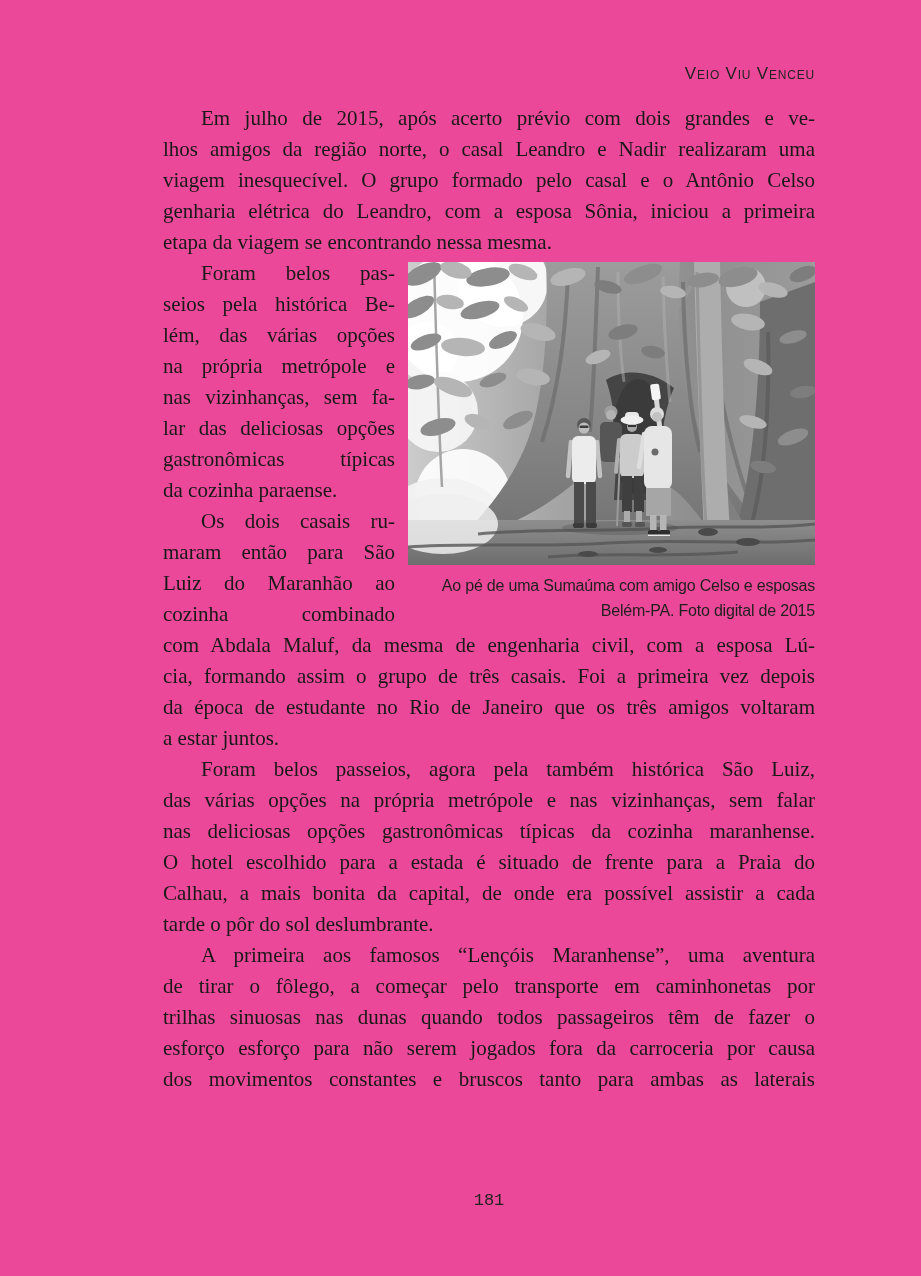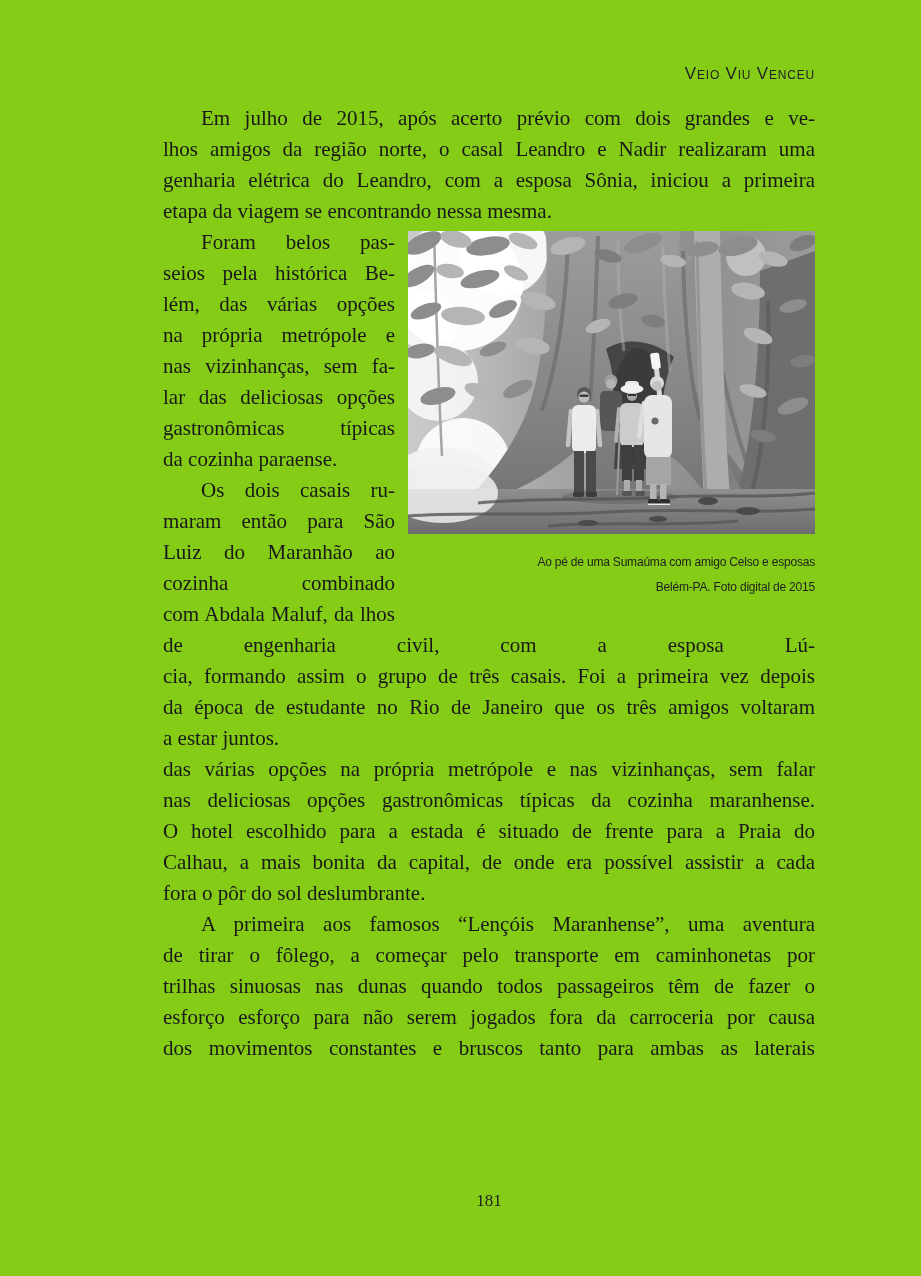--- a/index.html
+++ b/index.html
@@ -1,49 +1,50 @@
 <!DOCTYPE html>
 <html lang="pt"><head>
 <meta charset="utf-8">
 <style>
   html,body{margin:0;padding:0;background:#ffffff;}
-  .page{position:relative;width:921px;height:1276px;background:#84cc16;
+  .page{position:relative;width:921px;height:1276px;background:#ec4899;
         font-family:"Liberation Serif","DejaVu Serif",serif;color:#191919;overflow:hidden;}
   .running-head{position:absolute;top:64px;right:106px;
         font-family:"Liberation Sans","DejaVu Sans",sans-serif;
         font-variant:small-caps;font-size:17px;letter-spacing:.8px;color:#232323;}
   .text-block{position:absolute;left:163px;top:103px;width:652px;
         font-size:21px;line-height:31px;}
   .para{margin:0;}
   .tline{text-align:justify;text-align-last:justify;white-space:normal;}
   .tline.indent{text-indent:38px;}
   .tline.lastline{text-align-last:left;}
   .photo-figure{float:right;width:407px;margin:4px 0 2px 13px;}
   .photo{display:block;width:407px;height:303px;filter:blur(.4px);background:#9a9a9a;}
-  .caption{margin-top:16px;
+  .caption{margin-top:8px;
         font-family:"Liberation Sans","DejaVu Sans",sans-serif;
-        font-size:12px;line-height:25px;letter-spacing:-.2px;
+        font-size:16px;line-height:25px;letter-spacing:-.2px;
         text-align:right;color:#1f1f1f;}
   .page-footer{position:absolute;top:1191px;left:163px;width:652px;text-align:center;
-        font-family:Liberation Serif, serif;font-size:17px;color:#222222;}
+        font-family:Liberation Mono, monospace;font-size:17px;color:#222222;}
 </style>
 </head>
 <body>
 
 <div class="page">
 
   <header class="running-head">
     <span>Veio Viu Venceu</span>
   </header>
 
   <main class="text-block">
 
     <section class="para">
         <div class="tline indent">Em julho de 2015, após acerto prévio com dois grandes e ve-</div>
         <div class="tline">lhos amigos da região norte, o casal Leandro e Nadir realizaram uma</div>
+        <div class="tline">viagem inesquecível. O grupo formado pelo casal e o Antônio Celso</div>
         <div class="tline">genharia elétrica do Leandro, com a esposa Sônia, iniciou a primeira</div>
         <div class="tline lastline">etapa da viagem se encontrando nessa mesma.</div>
       </section>
 
     <figure class="photo-figure">
       <svg class="photo" width="407" height="303" viewBox="0 0 407 303" role="img" aria-label="Foto em preto e branco de quatro pessoas ao pé de uma grande sumaúma com raízes tabulares na floresta">
         <defs>
           <linearGradient id="bgGrad" x1="0" y1="0" x2="1" y2="0">
             <stop offset="0" stop-color="#cccccc"></stop>
               <stop offset="0.35" stop-color="#a6a6a6"></stop>
@@ -239,32 +240,33 @@
       </section>
 
     <section class="para">
         <div class="tline indent">Os dois casais ru-</div>
         <div class="tline">maram então para São</div>
         <div class="tline">Luiz do Maranhão ao</div>
         <div class="tline">cozinha combinado</div>
       </section>
 
     <section class="para">
-        <div class="tline">com Abdala Maluf, da lhos de engenharia civil, com a esposa Lú-</div>
+        <div class="tline">com Abdala Maluf, da mesma de engenharia civil, com a esposa Lú-</div>
         <div class="tline">cia, formando assim o grupo de três casais. Foi a primeira vez depois</div>
         <div class="tline">da época de estudante no Rio de Janeiro que os três amigos voltaram</div>
         <div class="tline lastline">a estar juntos.</div>
       </section>
 
     <section class="para">
+        <div class="tline indent">Foram belos passeios, agora pela também histórica São Luiz,</div>
         <div class="tline">das várias opções na própria metrópole e nas vizinhanças, sem falar</div>
         <div class="tline">nas deliciosas opções gastronômicas típicas da cozinha maranhense.</div>
         <div class="tline">O hotel escolhido para a estada é situado de frente para a Praia do</div>
         <div class="tline">Calhau, a mais bonita da capital, de onde era possível assistir a cada</div>
-        <div class="tline lastline">fora o pôr do sol deslumbrante.</div>
+        <div class="tline lastline">tarde o pôr do sol deslumbrante.</div>
       </section>
 
 
     <section class="para">
         <div class="tline indent">A primeira aos famosos “Lençóis Maranhense”, uma aventura</div>
         <div class="tline">de tirar o fôlego, a começar pelo transporte em caminhonetas por</div>
         <div class="tline">trilhas sinuosas nas dunas quando todos passageiros têm de fazer o</div>
         <div class="tline">esforço esforço para não serem jogados fora da carroceria por causa</div>
         <div class="tline">dos movimentos constantes e bruscos tanto para ambas as laterais</div>
       </section>

